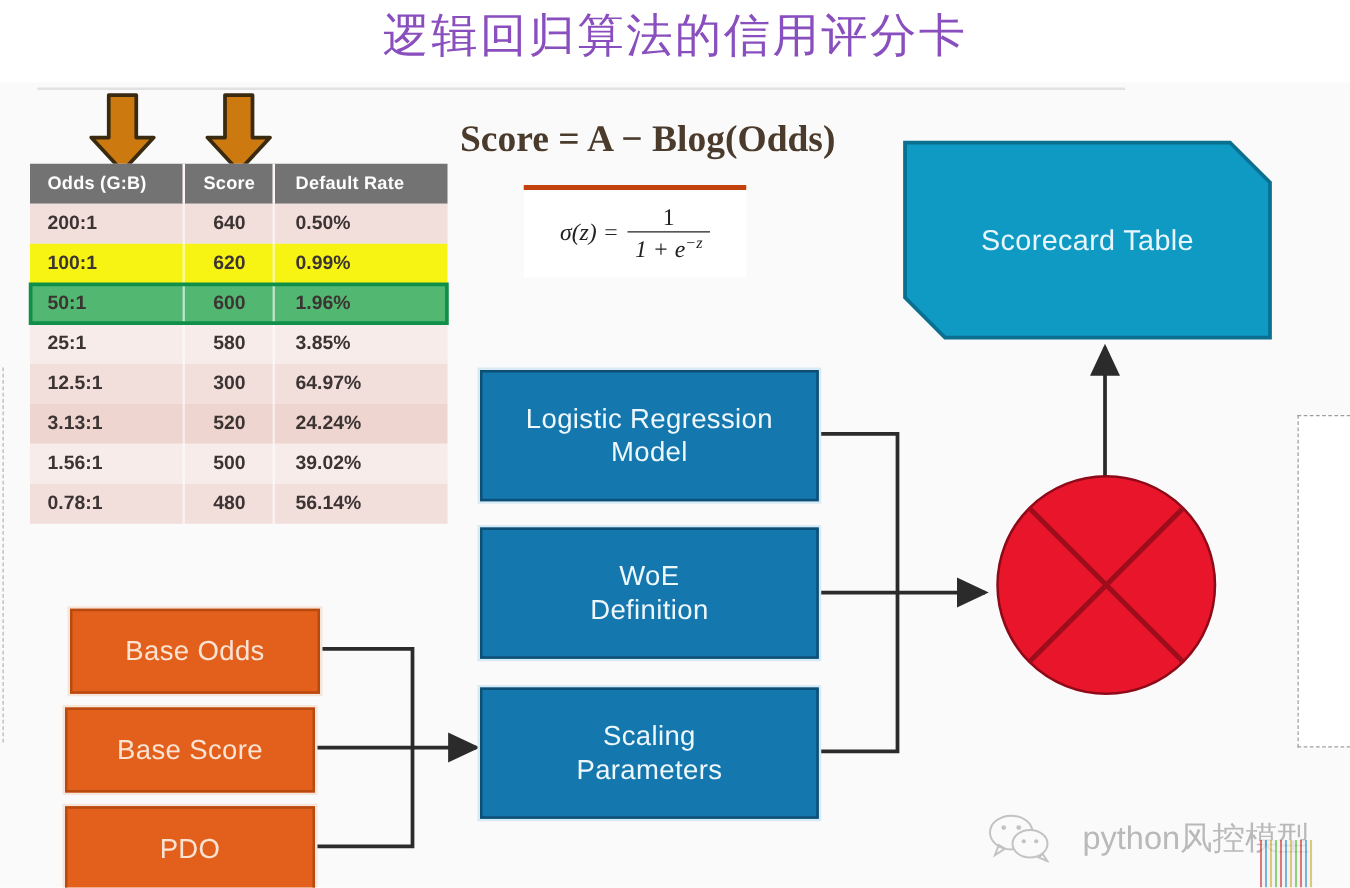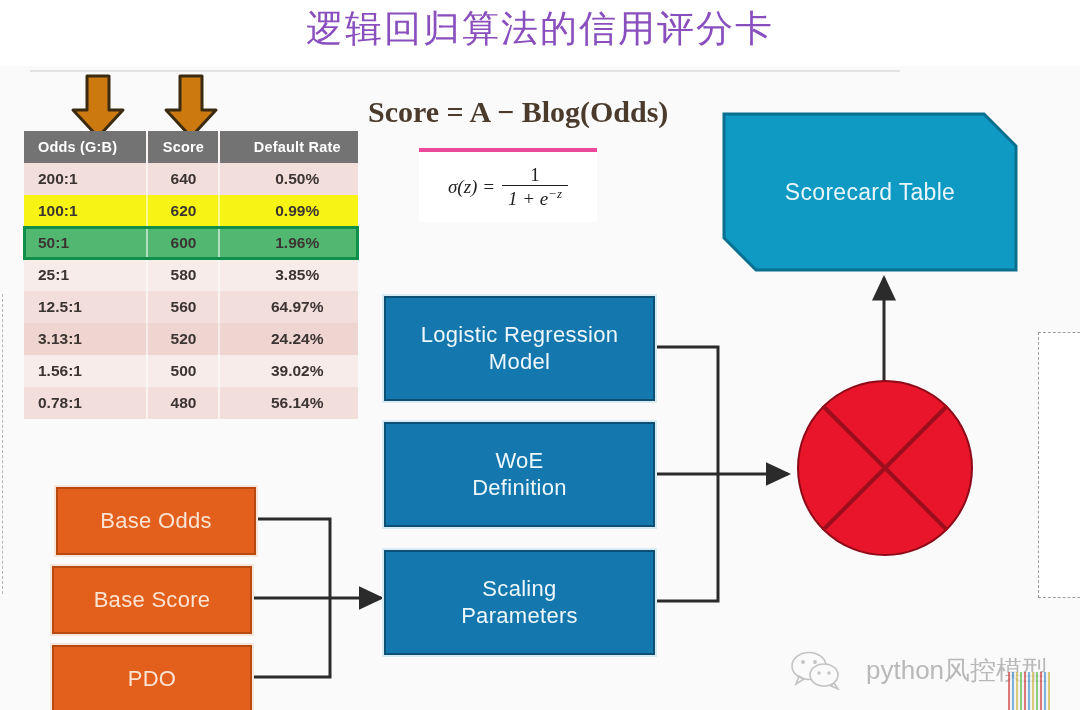--- a/index.html
+++ b/index.html
@@ -99,21 +99,21 @@
     background: #737373;
     color: #ffffff;
     font-size: 14.5px;
     font-weight: bold;
     letter-spacing: 0.2px;
     border-right: 2px solid #fbf6f4;
   }
   #odds-table thead th:last-child { border-right: none; }
   #odds-table th.c-odds, #odds-table td.c-odds { width: 122px; padding-left: 14px; text-align: left; }
   #odds-table th.c-score, #odds-table td.c-score { width: 76px; text-align: center; }
-  #odds-table th.c-rate, #odds-table td.c-rate { width: 136px; padding-left: 16px; text-align: center; }
+  #odds-table th.c-rate, #odds-table td.c-rate { width: 136px; padding-left: 16px; text-align: left; }
   #odds-table tbody tr td { border-right: 2px solid rgba(255,255,255,0.55); }
   #odds-table tbody tr td:last-child { border-right: none; }
 
   tr.tint-a td { background: #f2dedb; }
   tr.tint-b td { background: #f7ecea; }
   tr.tint-c td { background: #eed5d0; }
   tr.hl-yellow td { background: #f7f413 !important; border-right-color: rgba(255,255,255,0.25); }
   tr.hl-green  td { background: #52b871 !important; border-right-color: rgba(255,255,255,0.25); }
   tr.hl-green { outline: 3px solid #0f8f4a; outline-offset: -2px; margin-left: 24px; }
 
@@ -128,21 +128,21 @@
     color: #4a3b2c;
     white-space: nowrap;
   }
   #sigmoid-box {
     position: absolute;
     left: 419px;
     top: 148px;
     width: 178px;
     height: 70px;
     background: #ffffff;
-    border-top: 4px solid #ec4899;
+    border-top: 4px solid #c2410c;
     display: flex;
     align-items: center;
     justify-content: center;
   }
   #sigmoid-formula {
     font-family: "Liberation Serif", serif;
     font-size: 19px;
     color: #222222;
     display: flex;
     align-items: center;
@@ -319,21 +319,21 @@
         <td class="c-score">600</td>
         <td class="c-rate">1.96%</td>
       </tr>
       <tr class="tint-b">
         <td class="c-odds">25:1</td>
         <td class="c-score">580</td>
         <td class="c-rate">3.85%</td>
       </tr>
       <tr class="tint-a">
         <td class="c-odds">12.5:1</td>
-        <td class="c-score">560</td>
+        <td class="c-score">300</td>
         <td class="c-rate">64.97%</td>
       </tr>
       <tr class="tint-c">
         <td class="c-odds">3.13:1</td>
         <td class="c-score">520</td>
         <td class="c-rate">24.24%</td>
       </tr>
       <tr class="tint-b">
         <td class="c-odds">1.56:1</td>
         <td class="c-score">500</td>

